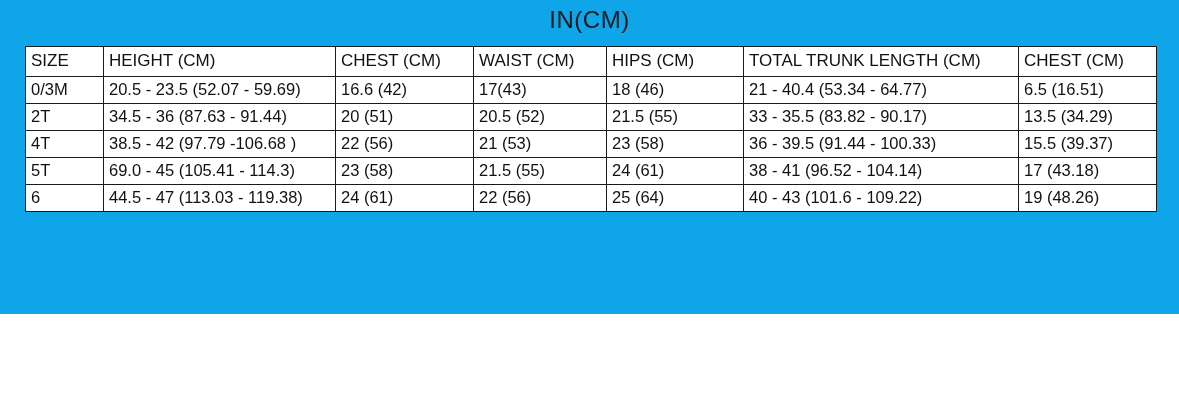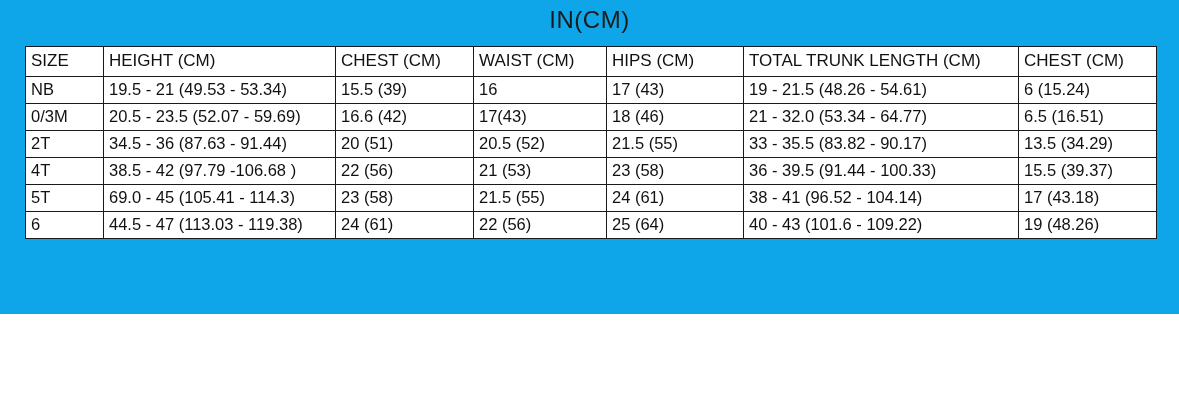--- a/index.html
+++ b/index.html
@@ -94,35 +94,26 @@
           <th>HEIGHT (CM)</th>
           <th>CHEST (CM)</th>
           <th>WAIST (CM)</th>
           <th>HIPS (CM)</th>
           <th>TOTAL TRUNK LENGTH (CM)</th>
           <th>CHEST (CM)</th>
         </tr>
       </thead>
       <tbody>
         <tr>
-          <td>NB</td>
-          <td>19.5 - 21 (49.53 - 53.34)</td>
-          <td>15.5 (39)</td>
-          <td>16</td>
-          <td>17 (43)</td>
-          <td>19 - 21.5 (48.26 - 54.61)</td>
-          <td>6 (15.24)</td>
-        </tr>
-        <tr>
           <td>0/3M</td>
           <td>20.5 - 23.5 (52.07 - 59.69)</td>
           <td>16.6 (42)</td>
           <td>17(43)</td>
           <td>18 (46)</td>
-          <td>21 - 32.0 (53.34 - 64.77)</td>
+          <td>21 - 40.4 (53.34 - 64.77)</td>
           <td>6.5 (16.51)</td>
         </tr>
         <tr>
           <td>2T</td>
           <td>34.5 - 36 (87.63 - 91.44)</td>
           <td>20 (51)</td>
           <td>20.5 (52)</td>
           <td>21.5 (55)</td>
           <td>33 - 35.5 (83.82 - 90.17)</td>
           <td>13.5 (34.29)</td>

